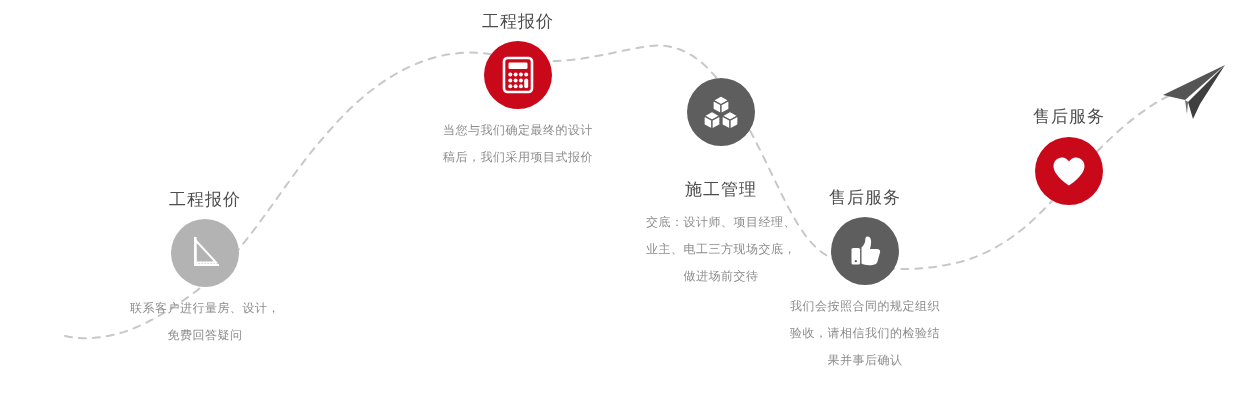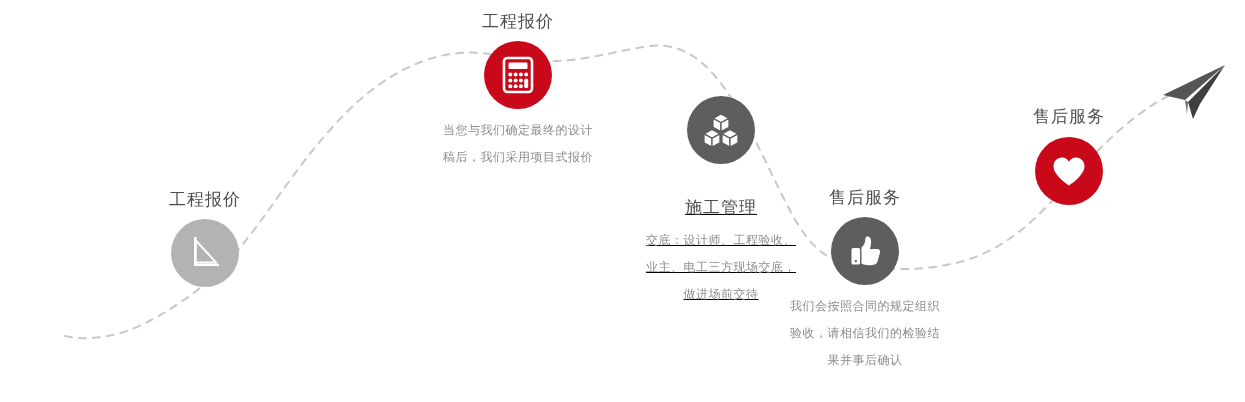--- a/index.html
+++ b/index.html
@@ -98,20 +98,21 @@
             <rect x="15" y="28.6" width="1.3" height="4.2"></rect>
             <rect x="18" y="29.6" width="1.3" height="3.2"></rect>
             <rect x="21" y="28.6" width="1.3" height="4.2"></rect>
             <rect x="24" y="29.6" width="1.3" height="3.2"></rect>
             <rect x="27" y="28.6" width="1.3" height="4.2"></rect>
             <rect x="30" y="29.6" width="1.3" height="3.2"></rect>
           </g>
         </svg>
       </div>
     </div>
+    <div class="step-desc">联系客户进行量房、设计，免费回答疑问</div>
   </div>
 
 
   <div class="step" id="node-2" style="left: 518px; top: 12px;">
     <div class="step-title">工程报价</div>
     <div class="step-icon-wrap">
       <div class="step-circle" style="background: rgb(201, 8, 26);">
         <svg width="40" height="40" viewBox="0 0 40 40">
           <rect x="6" y="3" width="28" height="34" rx="3.5" fill="none" stroke="#ffffff" stroke-width="2.6"></rect>
           <rect x="10.5" y="7.5" width="19" height="6.5" rx="1.2" fill="#ffffff"></rect>
@@ -127,40 +128,40 @@
             <circle cx="17.6" cy="31.2" r="2"></circle>
             <circle cx="22.9" cy="31.2" r="2"></circle>
             <rect x="26.2" y="23.4" width="4" height="9.8" rx="2"></rect>
           </g>
         </svg>
       </div>
     </div>
     <div class="step-desc">当您与我们确定最终的设计稿后，我们采用项目式报价</div>
   </div>
 
-  <div class="step" id="node-3" style="left: 721px; top: 198px; text-decoration: underline;">
+  <div class="step" id="node-3" style="left: 721px; top: 180px;">
     <div class="step-icon-wrap" id="node-3-icon" style="position: absolute; left: 0px; right: 0px; top: -102px;">
       <div class="step-circle" style="background: rgb(94, 94, 94);">
         <svg width="42" height="42" viewBox="0 0 42 42">
           <g fill="#ffffff" stroke="#5e5e5e" stroke-width="1.3" stroke-linejoin="round">
             <path d="M21 5 L29 9.4 L21 13.8 L13 9.4 Z"></path>
             <path d="M13 9.4 L21 13.8 L21 22.6 L13 18.2 Z"></path>
             <path d="M29 9.4 L29 18.2 L21 22.6 L21 13.8 Z"></path>
             <path d="M12 20.5 L20 24.9 L12 29.3 L4 24.9 Z"></path>
             <path d="M4 24.9 L12 29.3 L12 38.1 L4 33.7 Z"></path>
             <path d="M20 24.9 L20 33.7 L12 38.1 L12 29.3 Z"></path>
             <path d="M30 20.5 L38 24.9 L30 29.3 L22 24.9 Z"></path>
             <path d="M22 24.9 L30 29.3 L30 38.1 L22 33.7 Z"></path>
             <path d="M38 24.9 L38 33.7 L30 38.1 L30 29.3 Z"></path>
           </g>
         </svg>
       </div>
     </div>
     <div class="step-title">施工管理</div>
-    <div class="step-desc">交底：设计师、工程验收、业主、电工三方现场交底，做进场前交待</div>
+    <div class="step-desc">交底：设计师、项目经理、业主、电工三方现场交底，做进场前交待</div>
   </div>
 
   <div class="step" id="node-4" style="left: 865px; top: 188px;">
     <div class="step-title">售后服务</div>
     <div class="step-icon-wrap">
       <div class="step-circle" style="background: rgb(94, 94, 94);">
         <svg width="42" height="42" viewBox="0 0 42 42">
           <path d="M17.5 17.5 L17.5 33.5 C20 35 24 35.5 28.5 35 C31.5 34.7 33 33.5 33.5 31.5 L36 22.5 C36.5 20.3 35.3 19 33 19 L26 19 C26.8 16 27.3 13.3 27 10.5 C26.7 7.8 25.3 6.3 23.3 6.5 C21.8 6.7 21.3 7.8 21.3 9.8 C21.3 12.5 20 15.3 17.5 17.5 Z" fill="#ffffff"></path>
           <rect x="7.5" y="18" width="8.6" height="16.5" rx="1.6" fill="#ffffff"></rect>
           <circle cx="11.8" cy="31.2" r="1.15" fill="#5e5e5e"></circle>

